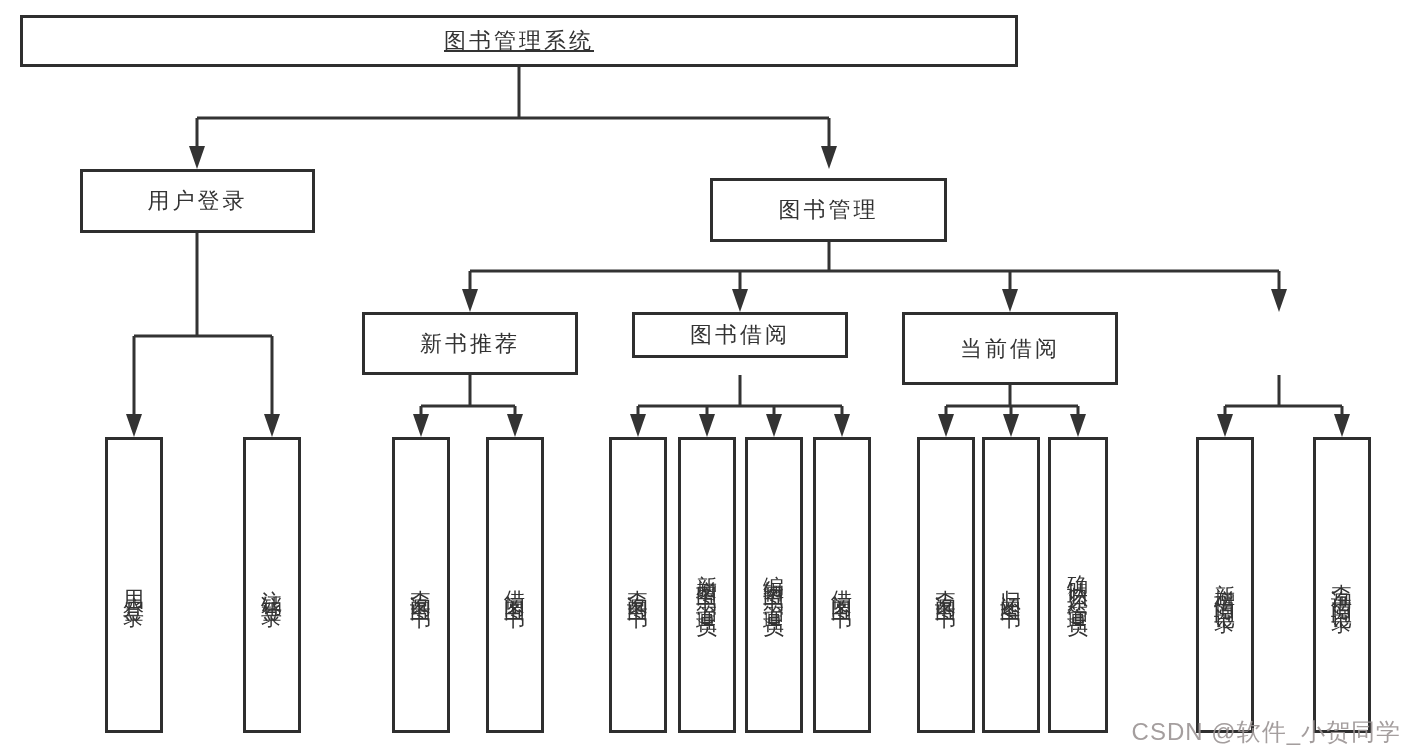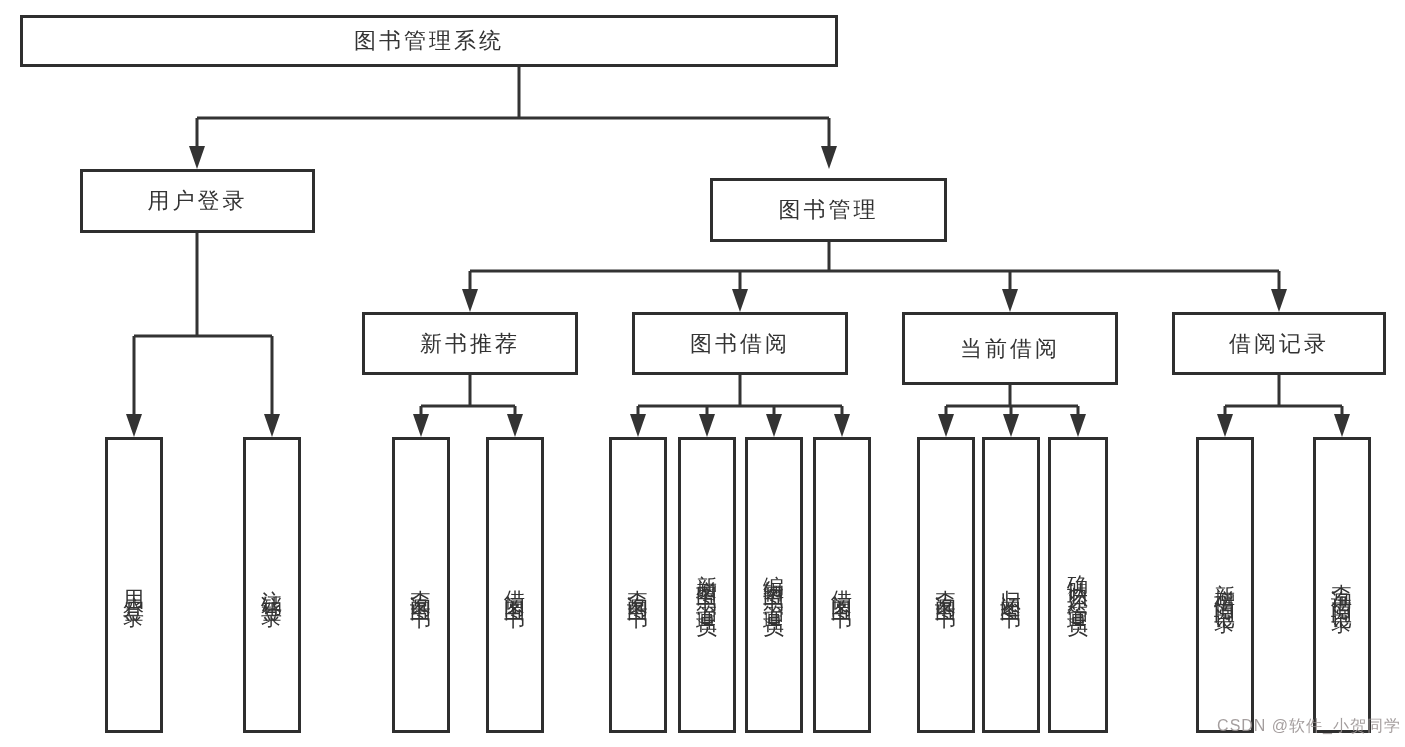--- a/index.html
+++ b/index.html
@@ -42,21 +42,21 @@
     fill:none;
   }
   #connectors polygon {
     fill:#333333;
     stroke:none;
   }
   .watermark {
     position:absolute;
     right:4px;
     top:716px;
-    font-size:16px;
+    font-size:24px;
     color:#9b9494;
     letter-spacing:1px;
     opacity:0.9;
     white-space:nowrap;
   }
 </style>
 </head>
 <body>
 
 <div id="canvas">
@@ -90,42 +90,39 @@
     <path d="M1010 375 V406 M946 406 H1078 M946 406 V420 M1011 406 V420 M1078 406 V420"></path>
     <polygon points="938,414 954,414 946,437"></polygon>
     <polygon points="1003,414 1019,414 1011,437"></polygon>
     <polygon points="1070,414 1086,414 1078,437"></polygon>
 
     <path d="M1279 375 V406 M1225 406 H1342 M1225 406 V420 M1342 406 V420"></path>
     <polygon points="1217,414 1233,414 1225,437"></polygon>
     <polygon points="1334,414 1350,414 1342,437"></polygon>
   </svg>
 
-  <div class="box h" style="left:20px; top:15px; width:818px; height:52px;">
+  <div class="box h" style="left:20px; top:15px; width:998px; height:52px;text-decoration:underline;">
     <span>图书管理系统</span>
   </div>
 
   <div class="box h" style="left:80px; top:169px; width:235px; height:64px;">
     <span>用户登录</span>
   </div>
   <div class="box h" style="left:710px; top:178px; width:237px; height:64px;">
     <span>图书管理</span>
   </div>
 
   <div class="box h" style="left:362px; top:312px; width:216px; height:63px;font-family:Liberation Serif, serif;">
     <span>新书推荐</span>
   </div>
-  <div class="box h" style="left:632px; top:312px; width:216px; height:63px;">
+  <div class="box h" style="left:632px; top:312px; width:216px; height:46px;">
     <span>图书借阅</span>
   </div>
   <div class="box h" style="left:902px; top:312px; width:216px; height:73px;">
     <span>当前借阅</span>
-  </div>
-  <div class="box h" style="left:1172px; top:312px; width:214px; height:63px;">
-    <span>借阅记录</span>
   </div>
 
   <div class="box v" style="left:105px; top:437px; width:58px; height:296px;">
     <span>用户登录</span>
   </div>
   <div class="box v" style="left:243px; top:437px; width:58px; height:296px;">
     <span>注销登录</span>
   </div>
 
   <div class="box v" style="left:392px; top:437px; width:58px; height:296px;">

